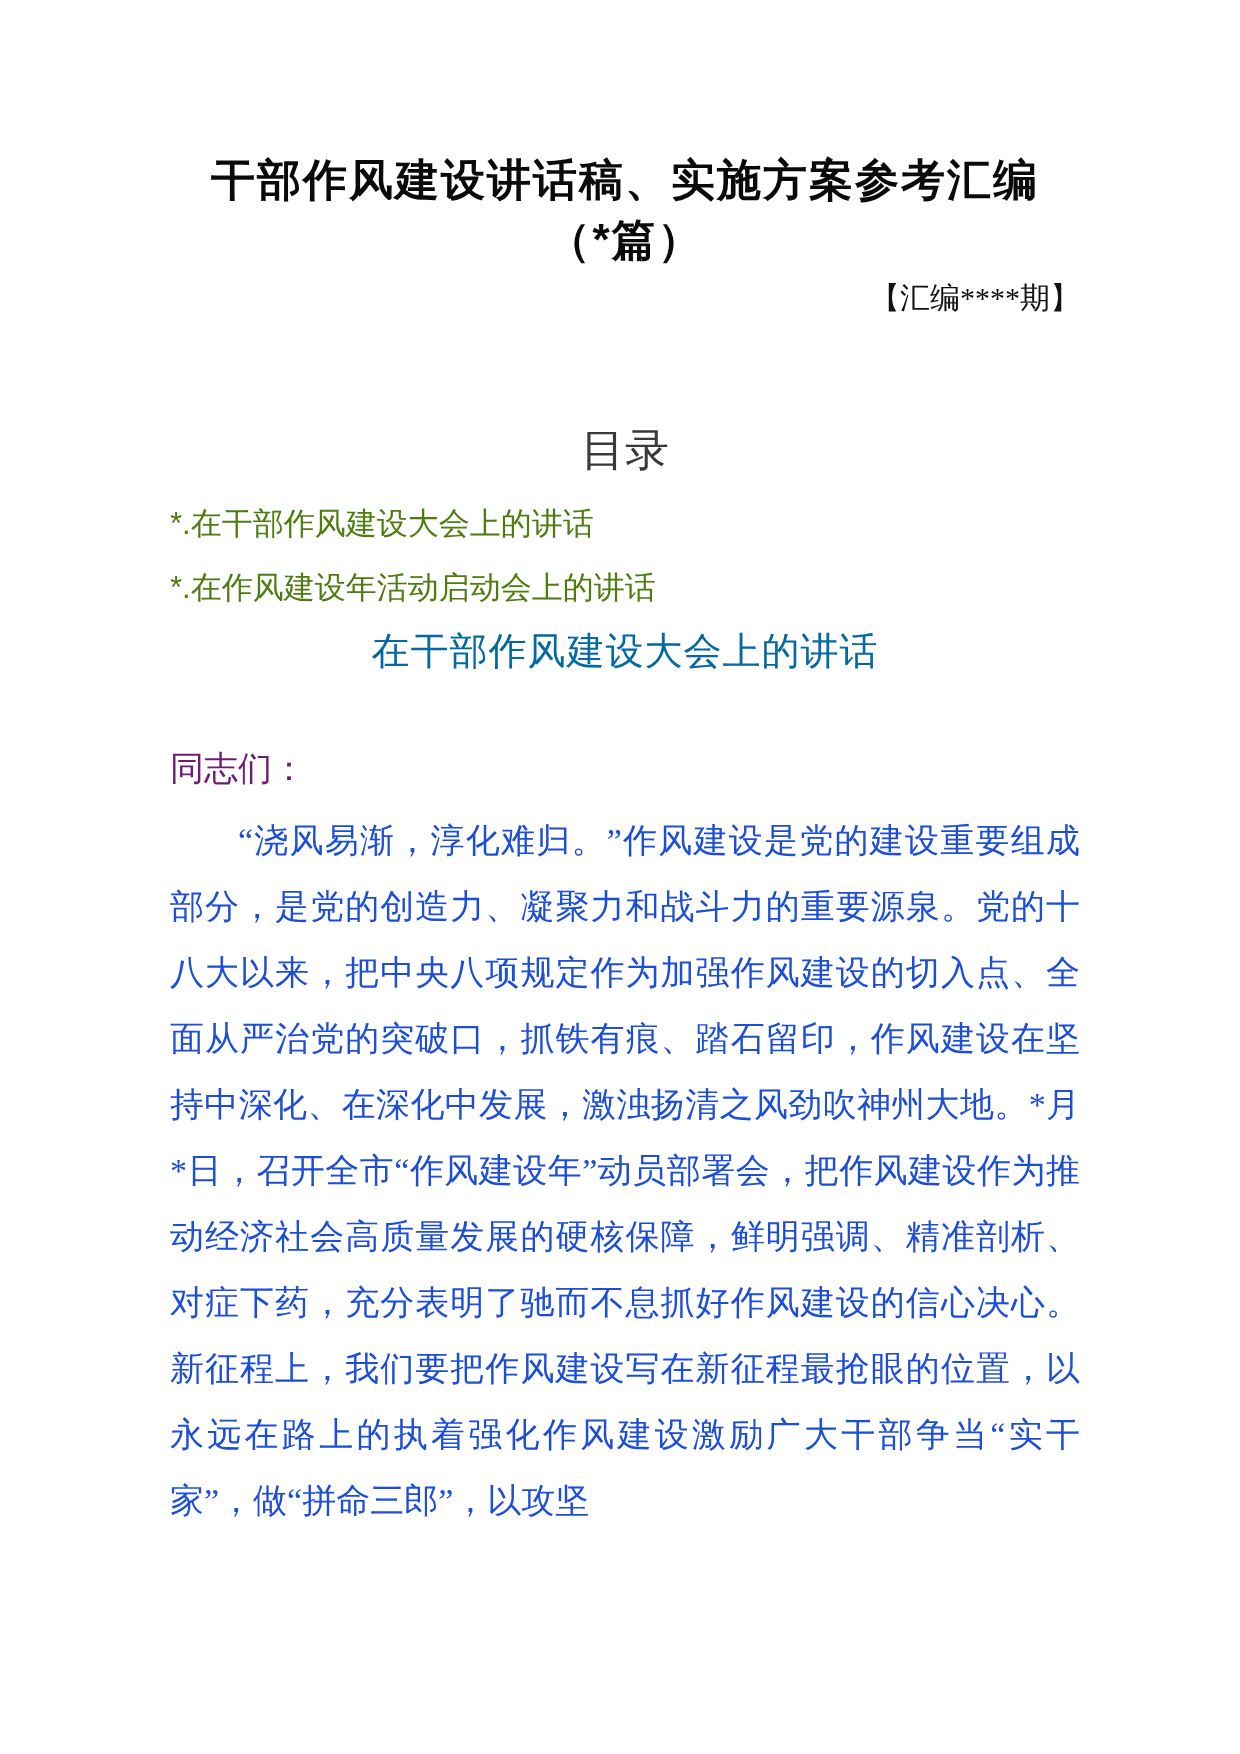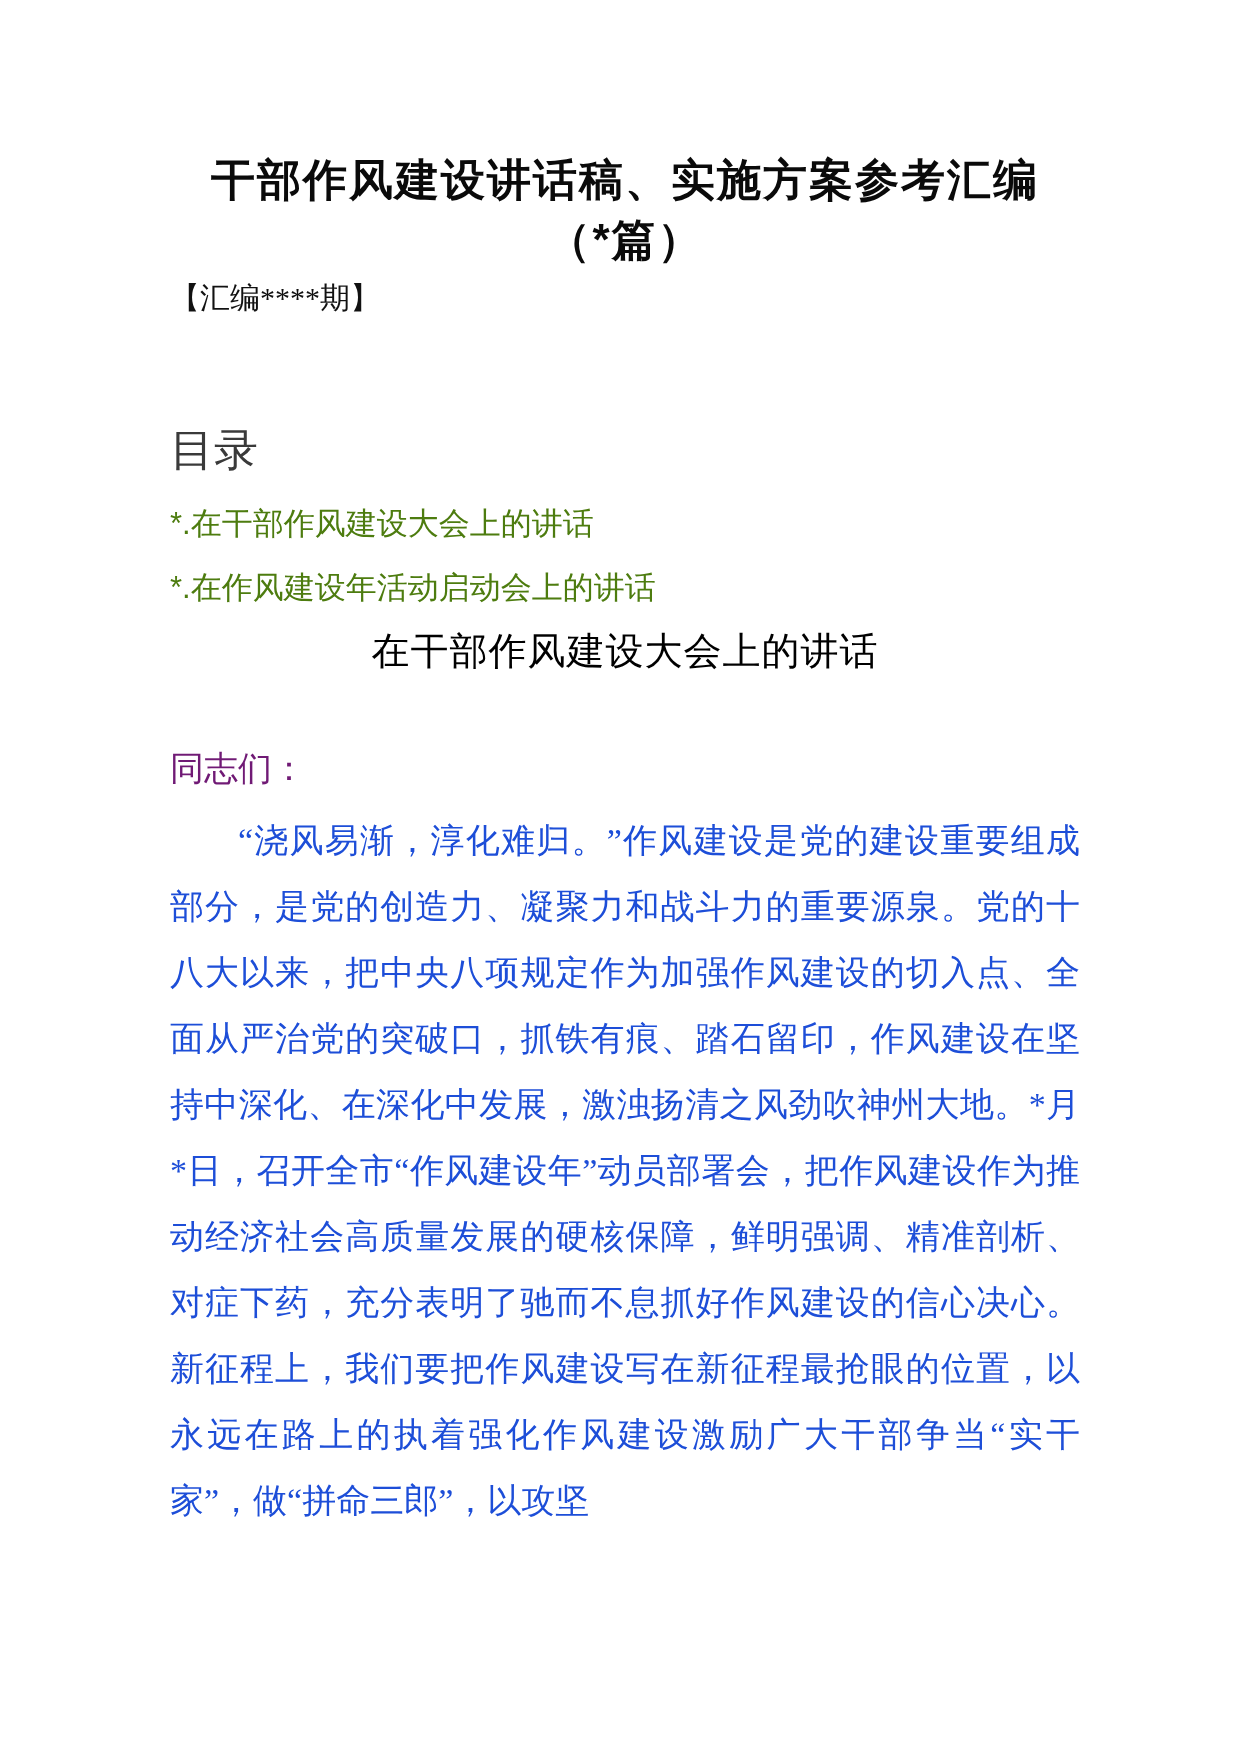--- a/index.html
+++ b/index.html
@@ -29,31 +29,31 @@
     font-weight: 700;
     font-size: 44px;
     line-height: 60px;
     letter-spacing: 2px;
     color: #0a0a0a;
   }
   .doc-title .line { display: block; }
   
   .doc-subtitle {
     margin-top: 8px;
-    text-align: left;
+    text-align: right;
     font-family: "Liberation Serif", serif;
     font-weight: 400;
     font-size: 30px;
     line-height: 40px;
     color: #111111;
   }
   
   .toc-heading {
     margin-top: 104px;
-    text-align: left;
+    text-align: center;
     font-family: "Liberation Sans", sans-serif;
     font-weight: 500;
     font-size: 44px;
     line-height: 56px;
     color: #3a3a3a;
   }
   .toc-list {
     margin-top: 14px;
   }
   .toc-item {
@@ -66,21 +66,21 @@
   }
   
   .article-heading {
     margin-top: 6px;
     text-align: center;
     font-family: "Liberation Sans", sans-serif;
     font-weight: 500;
     font-size: 38px;
     line-height: 50px;
     letter-spacing: 1px;
-    color: #000000;
+    color: #0369a1;
   }
   
   .salutation {
     margin-top: 60px;
     font-family: "Liberation Serif", serif;
     font-weight: 400;
     font-size: 34px;
     line-height: 66px;
     color: #701a75;
     text-align: left;

